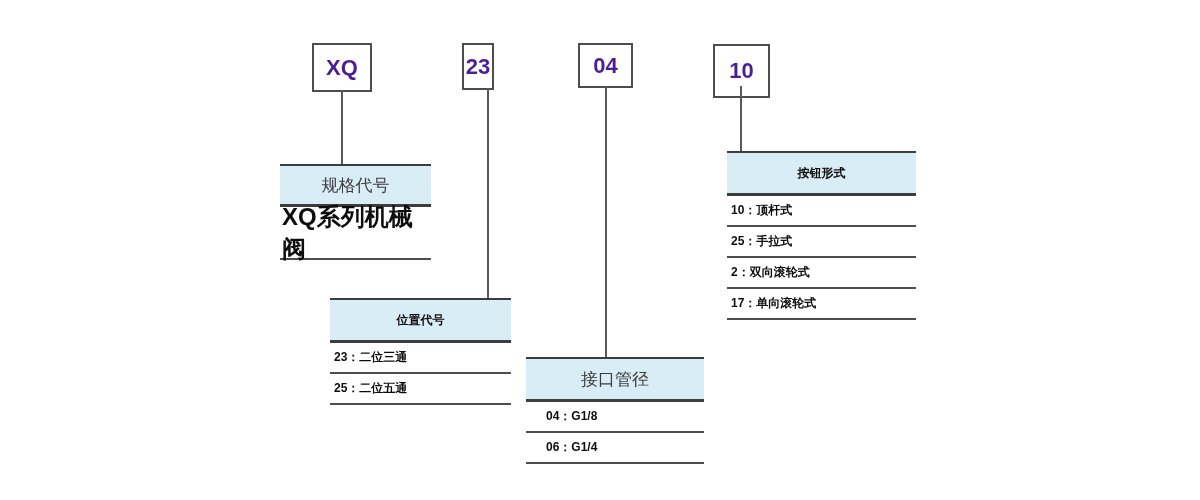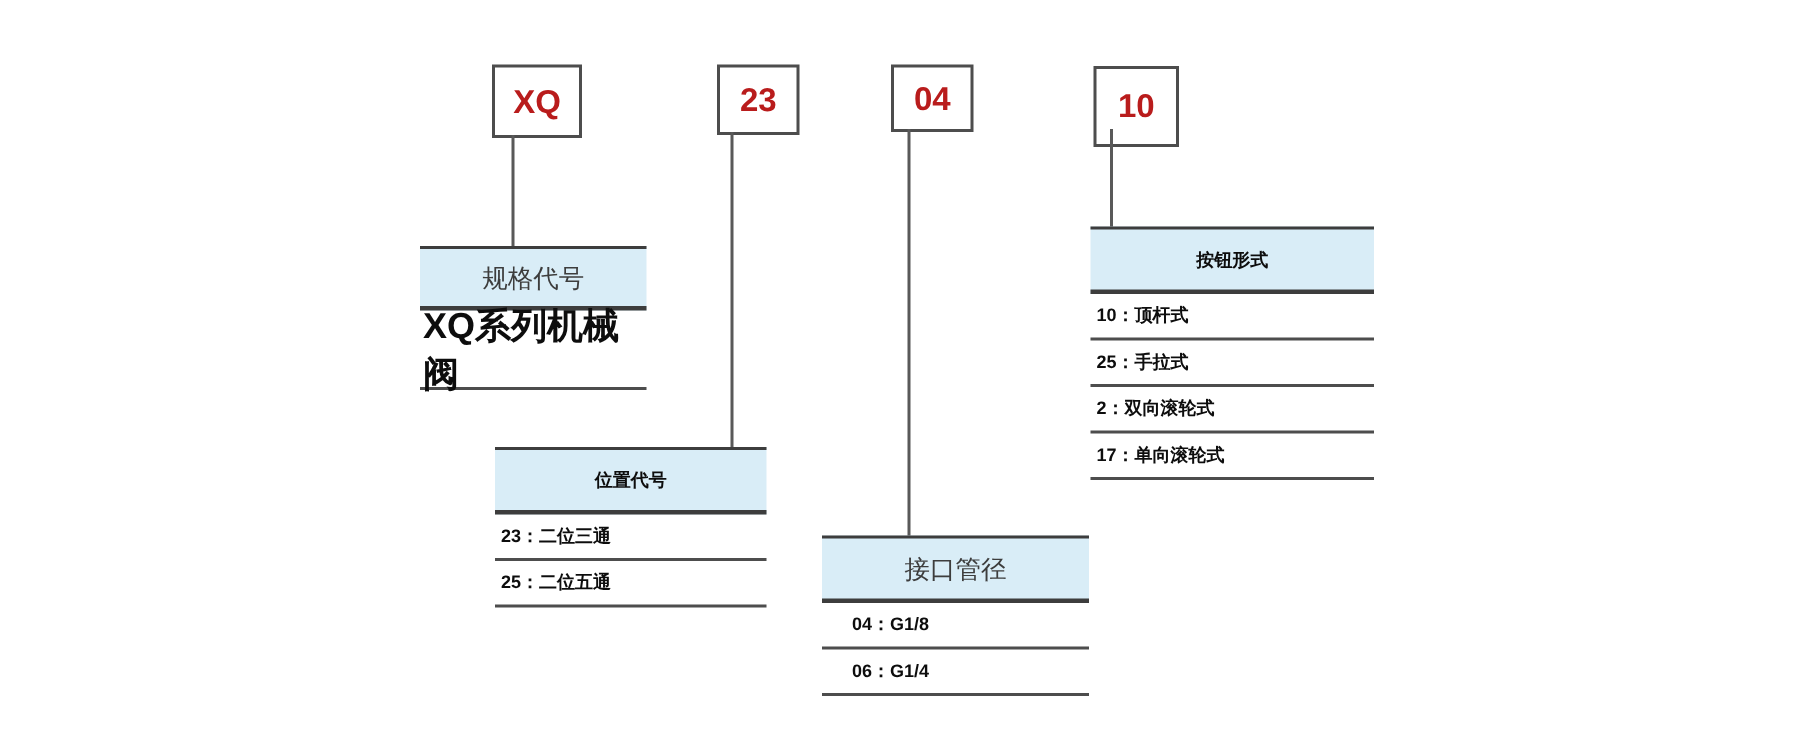--- a/index.html
+++ b/index.html
@@ -12,39 +12,39 @@
   *{box-sizing:border-box;margin:0;padding:0}
   body{background:#ffffff;font-family:"Liberation Sans","DejaVu Sans",sans-serif}
   .canvas{position:relative;width:1200px;height:500px;background:#ffffff;overflow:hidden}
 
   
   .code-box{
     position:absolute;
     border:2px solid #4d4d4d;
     background:#ffffff;
     display:flex;align-items:center;justify-content:center;
-    font-weight:700;font-size:22px;color:#b91c1c;margin-left:16px;
+    font-weight:700;font-size:22px;color:#4c1d95;
   }
   .box-xq{left:312px;top:43px;width:60px;height:49px}
-  .box-23{left:462px;top:43px;width:55px;height:47px}
+  .box-23{left:462px;top:43px;width:32px;height:47px}
   .box-04{left:578px;top:43px;width:55px;height:45px}
   .box-10{left:713px;top:44px;width:57px;height:54px}
 
   
   .vline{position:absolute;width:2px;background:var(--line-color)}
   .l1{left:341px;top:90px;height:75px}
   .l2{left:487px;top:88px;height:211px}
   .l3{left:605px;top:86px;height:272px}
   .l4{left:740px;top:86px;height:66px}
 
   
   .section{position:absolute}
   .s1{left:280px;top:164px;width:151px}
   .s2{left:330px;top:298px;width:181px}
-  .s3{left:548px;top:357px;width:178px}
+  .s3{left:526px;top:357px;width:178px}
   .s4{left:727px;top:151px;width:189px}
 
   .header{
     background:var(--header-fill);
     border-top:2px solid var(--border-color);
     border-bottom:3px solid var(--border-color);
     display:flex;align-items:center;justify-content:center;
     font-size:17px;
   }
   .s1 .header{height:43px}

